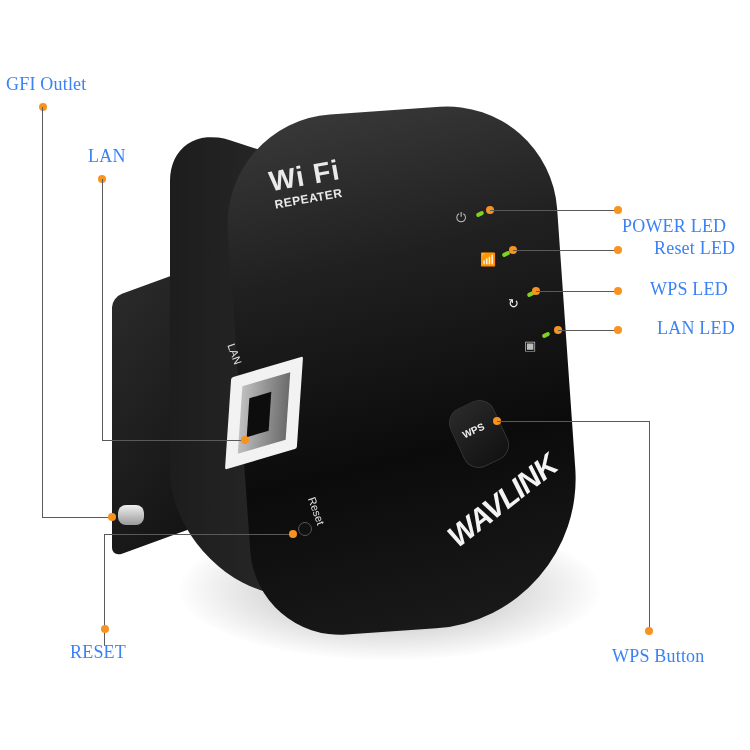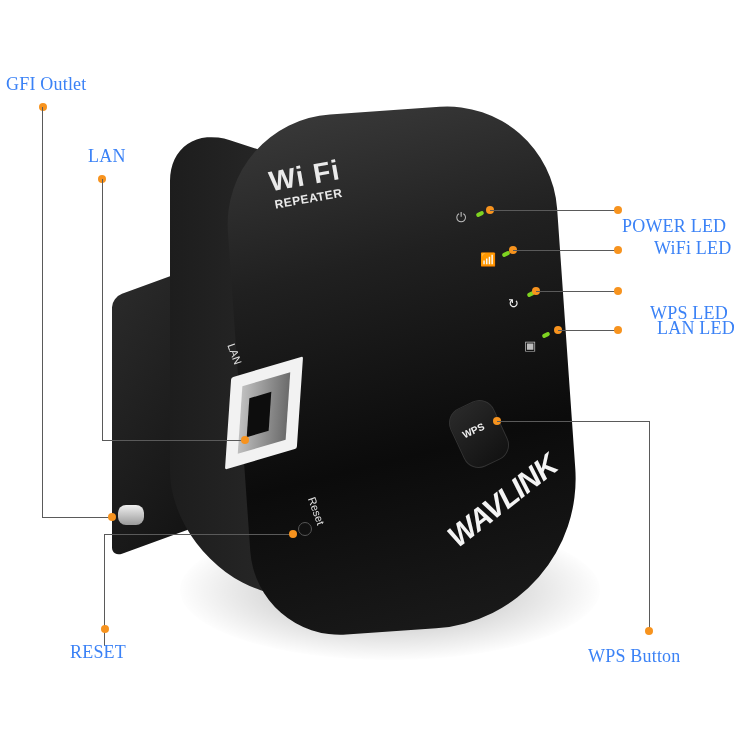--- a/index.html
+++ b/index.html
@@ -88,29 +88,29 @@
 <div class="label" style="left:70px;top:642px;">RESET</div>
 
 <div class="dot" style="left:486px;top:206px;"></div>
 <div class="line" style="left:490px;top:210px;width:128px;height:1px;"></div>
 <div class="dot" style="left:614px;top:206px;"></div>
 <div class="label" style="left:622px;top:216px;">POWER LED</div>
 
 <div class="dot" style="left:509px;top:246px;"></div>
 <div class="line" style="left:513px;top:250px;width:105px;height:1px;"></div>
 <div class="dot" style="left:614px;top:246px;"></div>
-<div class="label" style="left:654px;top:238px;">WiFi LED</div>
+<div class="label" style="left:654px;top:238px;">Reset LED</div>
 
 <div class="dot" style="left:532px;top:287px;"></div>
 <div class="line" style="left:536px;top:291px;width:82px;height:1px;"></div>
 <div class="dot" style="left:614px;top:287px;"></div>
-<div class="label" style="left:650px;top:279px;margin-top:24px;">WPS LED</div>
+<div class="label" style="left:650px;top:279px;">WPS LED</div>
 
 <div class="dot" style="left:554px;top:326px;"></div>
 <div class="line" style="left:558px;top:330px;width:60px;height:1px;"></div>
 <div class="dot" style="left:614px;top:326px;"></div>
 <div class="label" style="left:657px;top:318px;">LAN LED</div>
 
 <div class="dot" style="left:493px;top:417px;"></div>
 <div class="line" style="left:497px;top:421px;width:153px;height:1px;"></div>
 <div class="line" style="left:649px;top:421px;width:1px;height:210px;"></div>
 <div class="dot" style="left:645px;top:627px;"></div>
-<div class="label" style="left:588px;top:646px;">WPS Button</div>
+<div class="label" style="left:612px;top:646px;">WPS Button</div>
 
 </body></html>

